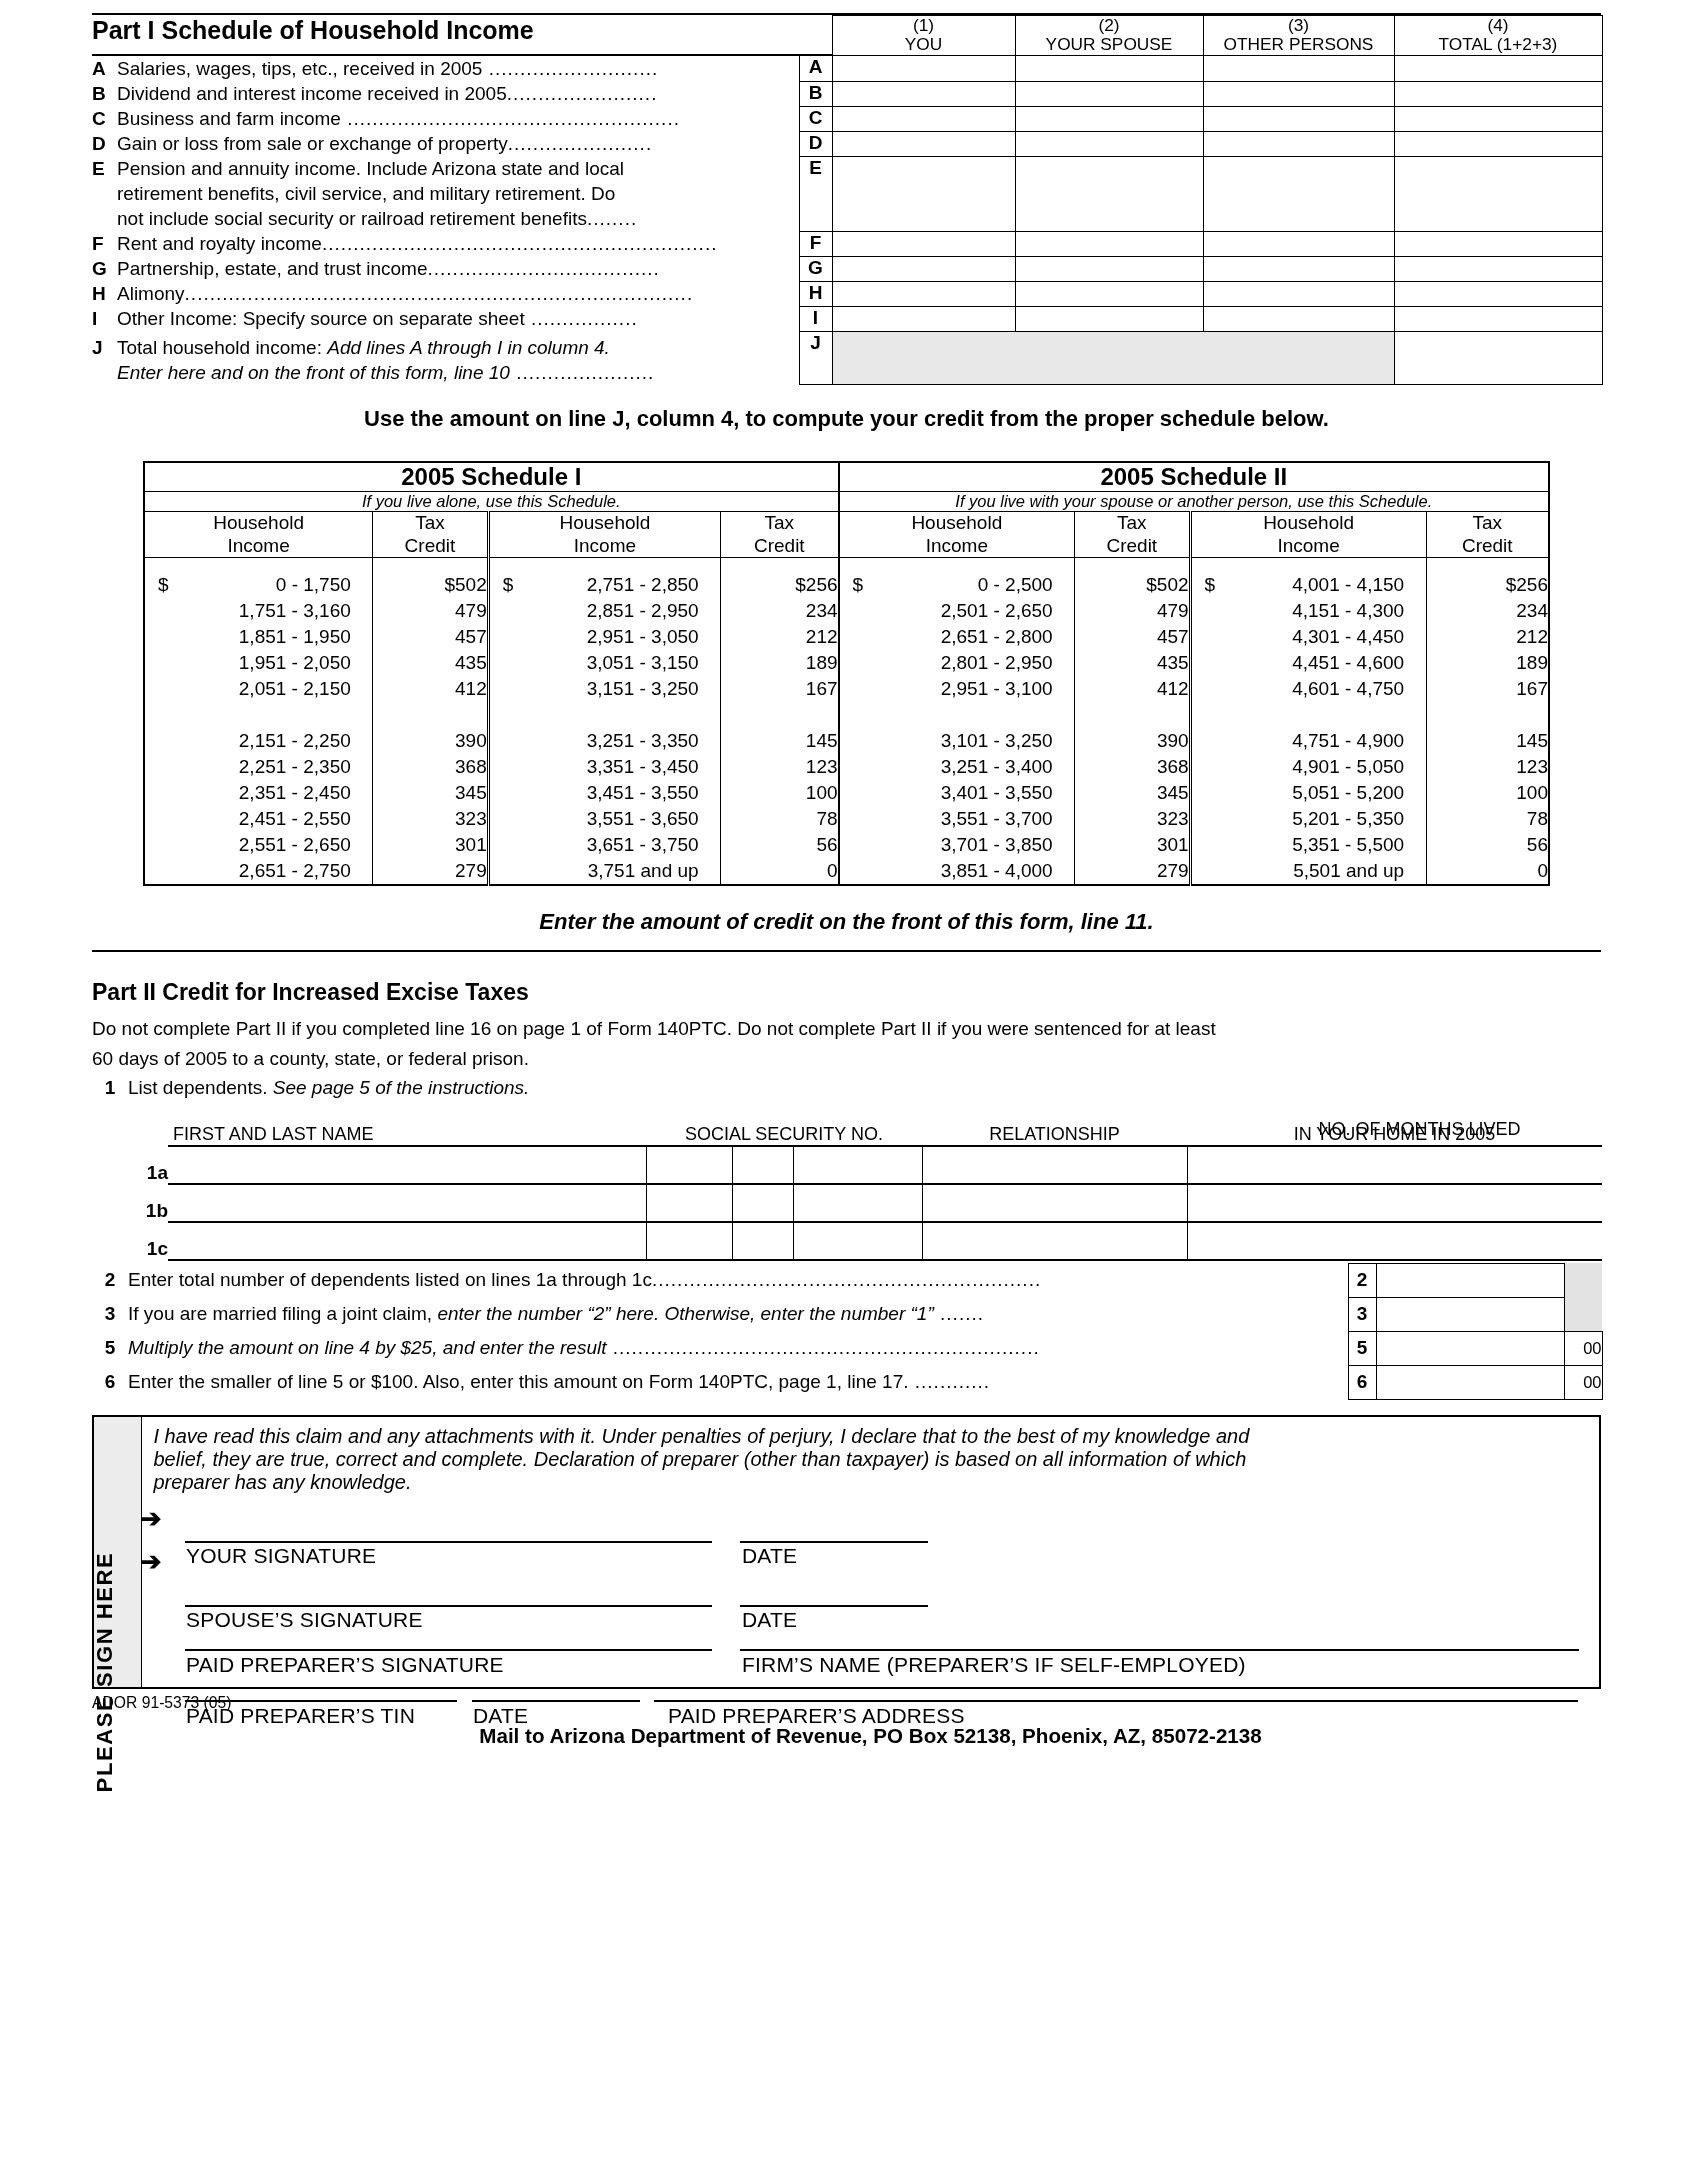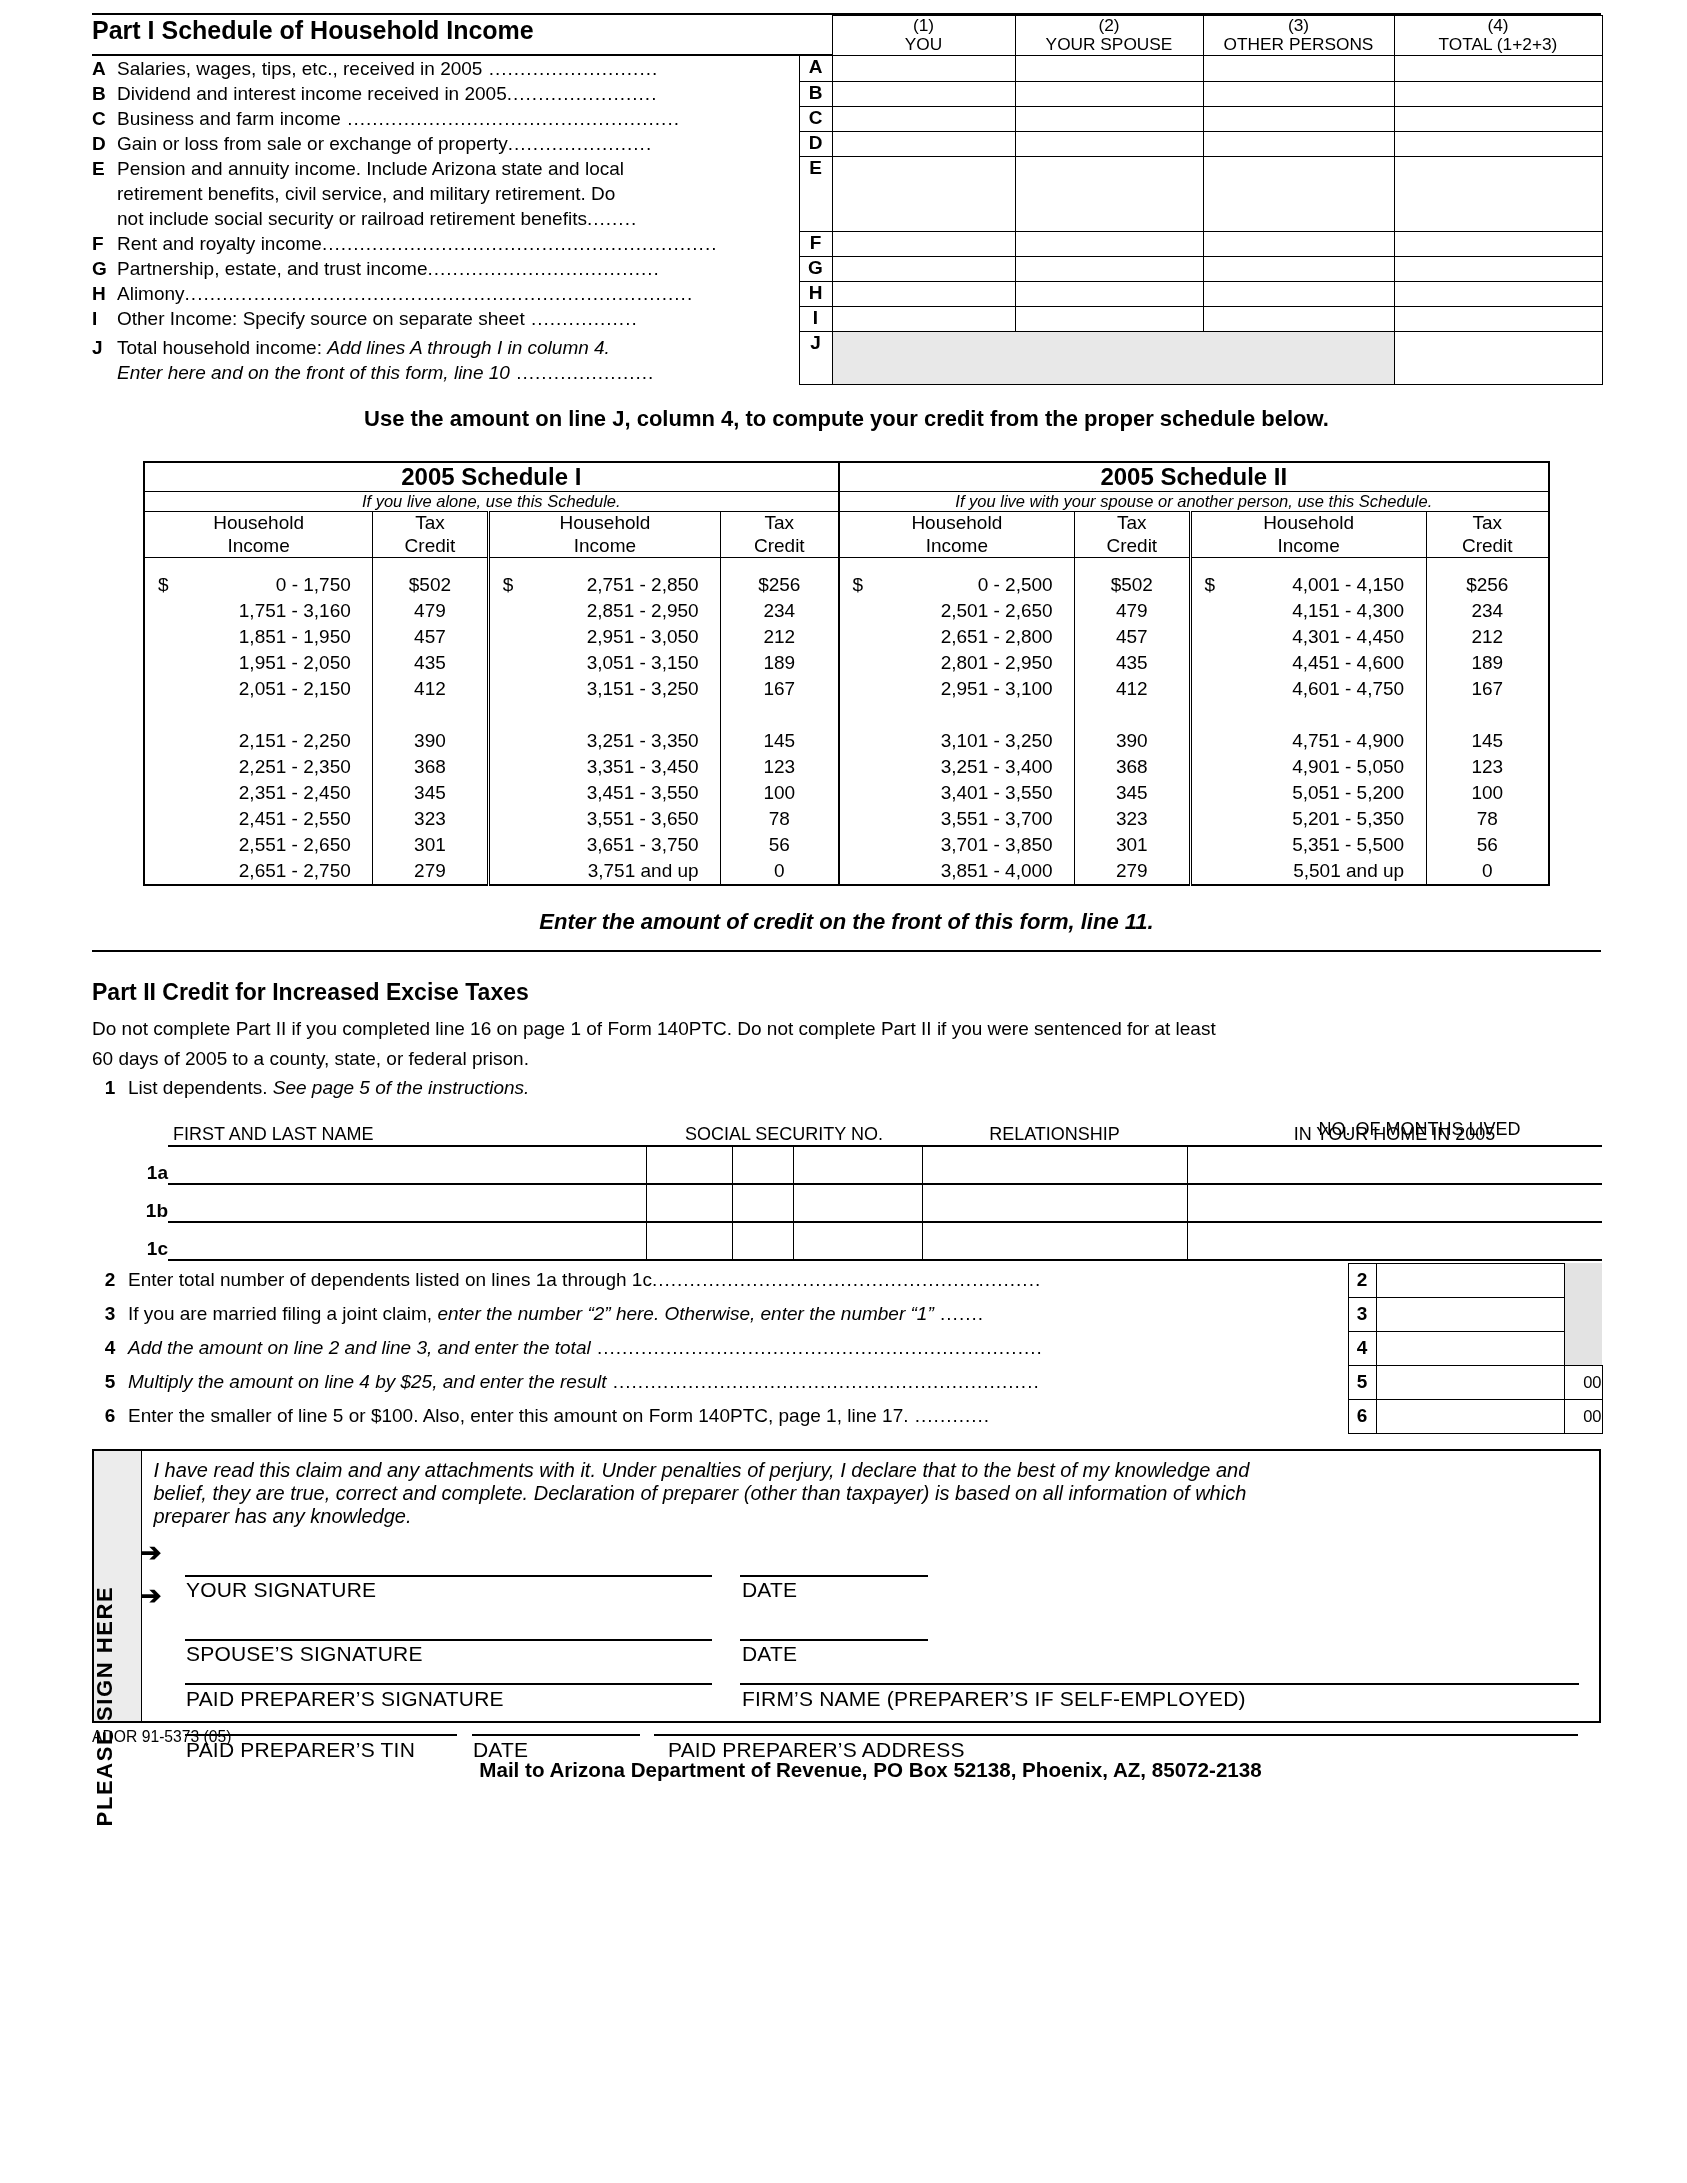--- a/index.html
+++ b/index.html
@@ -52,21 +52,21 @@
   .schColHead { text-align:center; font-size:19px; line-height:1.18; padding:5px 0 6.6px;
                 font-weight:normal; }
   .thickL { border-left:2.5px solid #000 !important; }
   .dblL { border-left:3.3px double #000 !important; }
   .rowsCell { padding:0 !important; vertical-align:top; }
   .rows { font-size:19px; line-height:26px; }
   .rows .r { white-space:pre; }
   .inc { text-align:right; padding-right:21.4px; }
   .inc.dollar { position:relative; }
   .inc .d { position:absolute; left:13px; }
-  .cr { text-align:center; }
+  .cr { text-align:right; }
   .gap { height:26px; }
   .padtop { padding-top:14px !important; }
 
   .enterCredit { text-align:center; font-weight:bold; font-style:italic;
                  font-size:22px; margin:11.5px 0 15px; }
 
   
   .partII { border-top:2.5px solid #000; padding-top:22px; }
   .p2head { font-weight:bold; font-size:23px; margin:5px 0 8.2px; }
   .p2para { font-size:19px; line-height:30px; }
@@ -561,28 +561,20 @@
       <tr class="nrow">
         <td class="ntext">
           <span class="n">3</span><span>If you are married filing a joint claim,</span>&nbsp;<span class="ital">enter the number “2” here.  Otherwise, enter the number “1”</span><span class="lead"> .......</span>
         </td>
         <td class="boxkey">3</td>
         <td class="boxval" colspan="2"></td>
         <td class="boxgrey"></td>
       </tr>
       <tr class="nrow">
         <td class="ntext">
-          <span class="n">4</span><span class="ital">Add the amount on line 2 and line 3, and enter the total</span><span class="lead"> .......................................................................</span>
-        </td>
-        <td class="boxkey">4</td>
-        <td class="boxval" colspan="2"></td>
-        <td class="boxgrey"></td>
-      </tr>
-      <tr class="nrow">
-        <td class="ntext">
           <span class="n">5</span><span class="ital">Multiply the amount on line 4 by $25, and enter the result</span><span class="lead"> ....................................................................</span>
         </td>
         <td class="boxkey">5</td>
         <td class="boxval" colspan="2"></td>
         <td class="boxcents">00</td>
       </tr>
       <tr class="nrow">
         <td class="ntext">
           <span class="n">6</span><span>Enter the smaller of line 5 or $100. Also, enter this amount on Form 140PTC, page 1, line 17.</span><span class="lead"> ............</span>
         </td>

